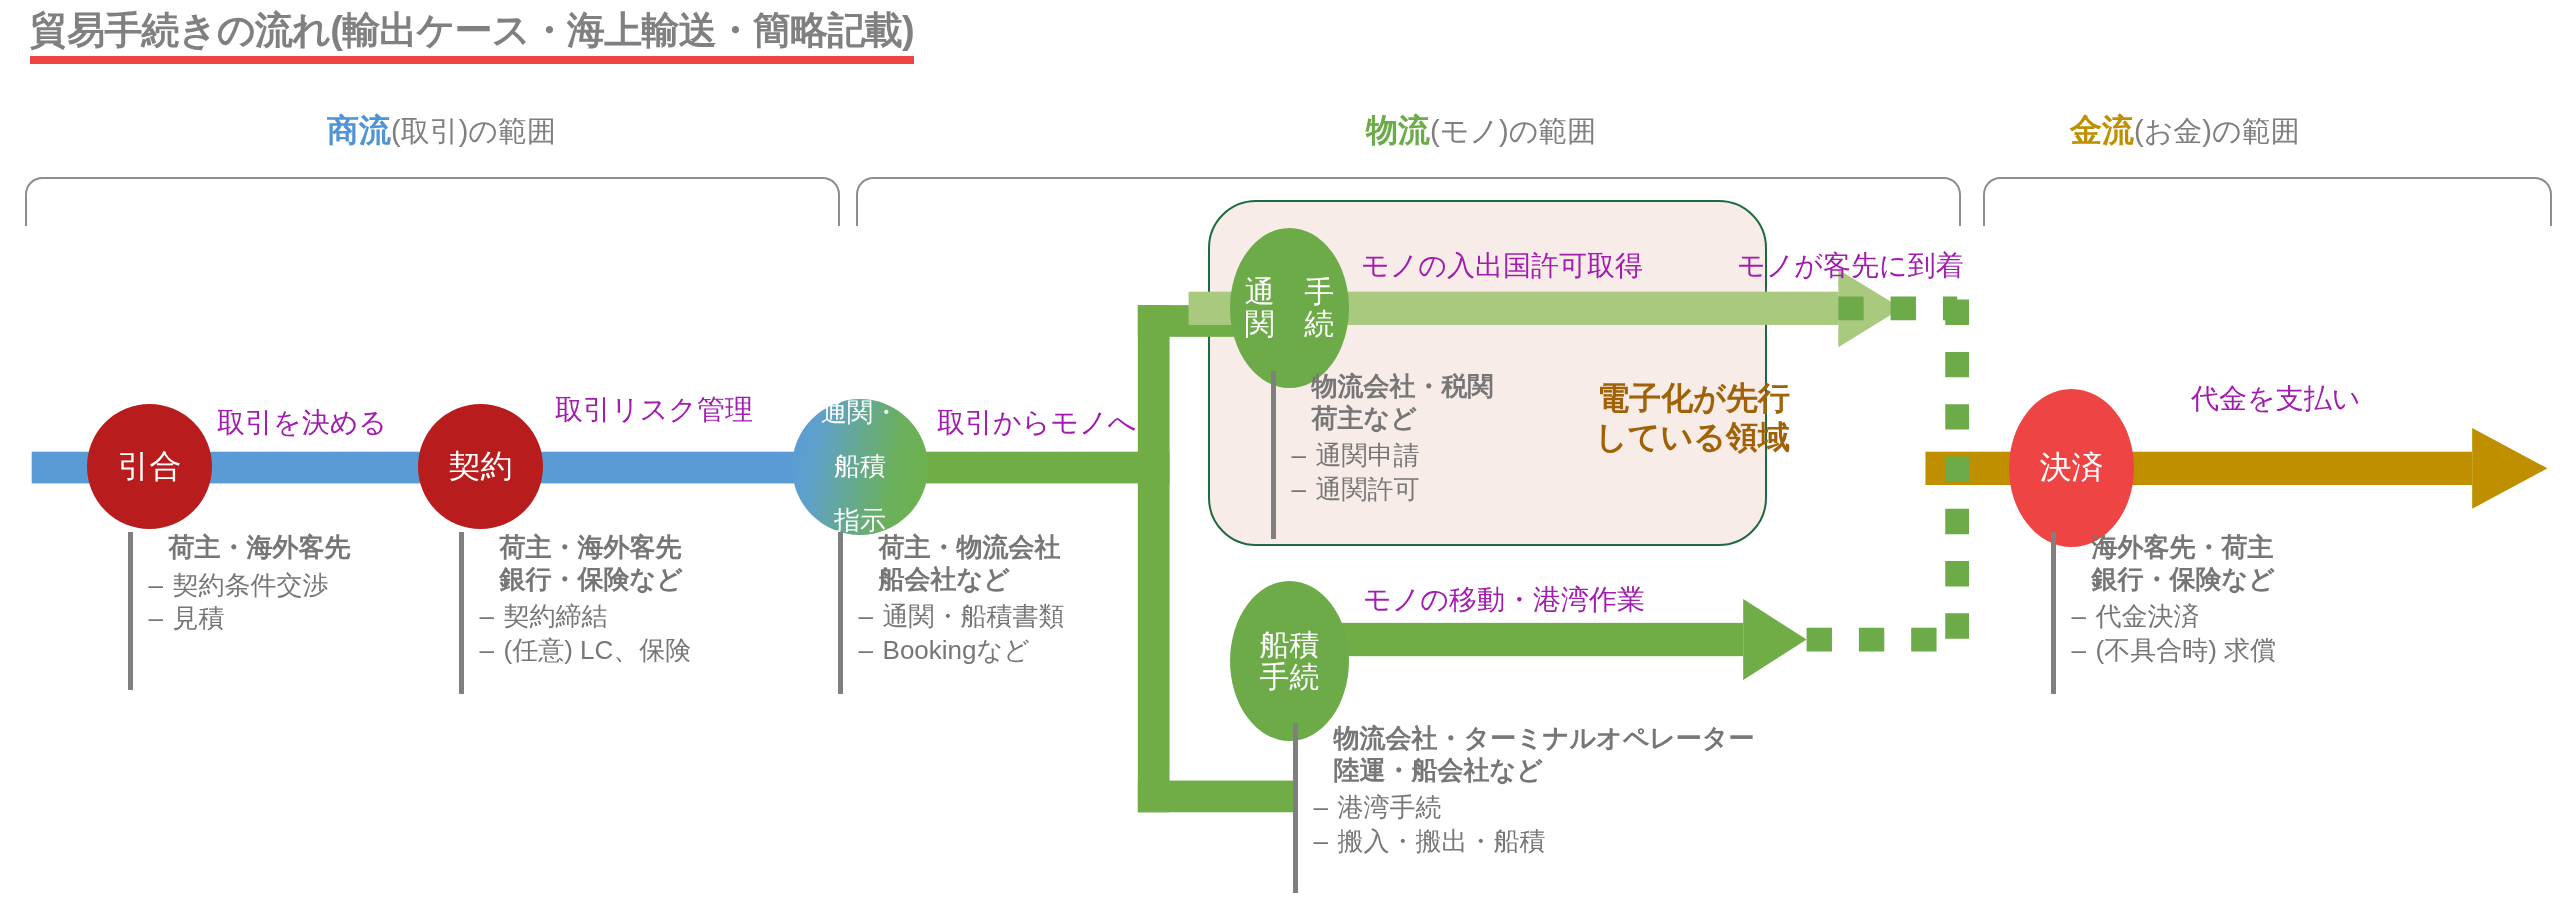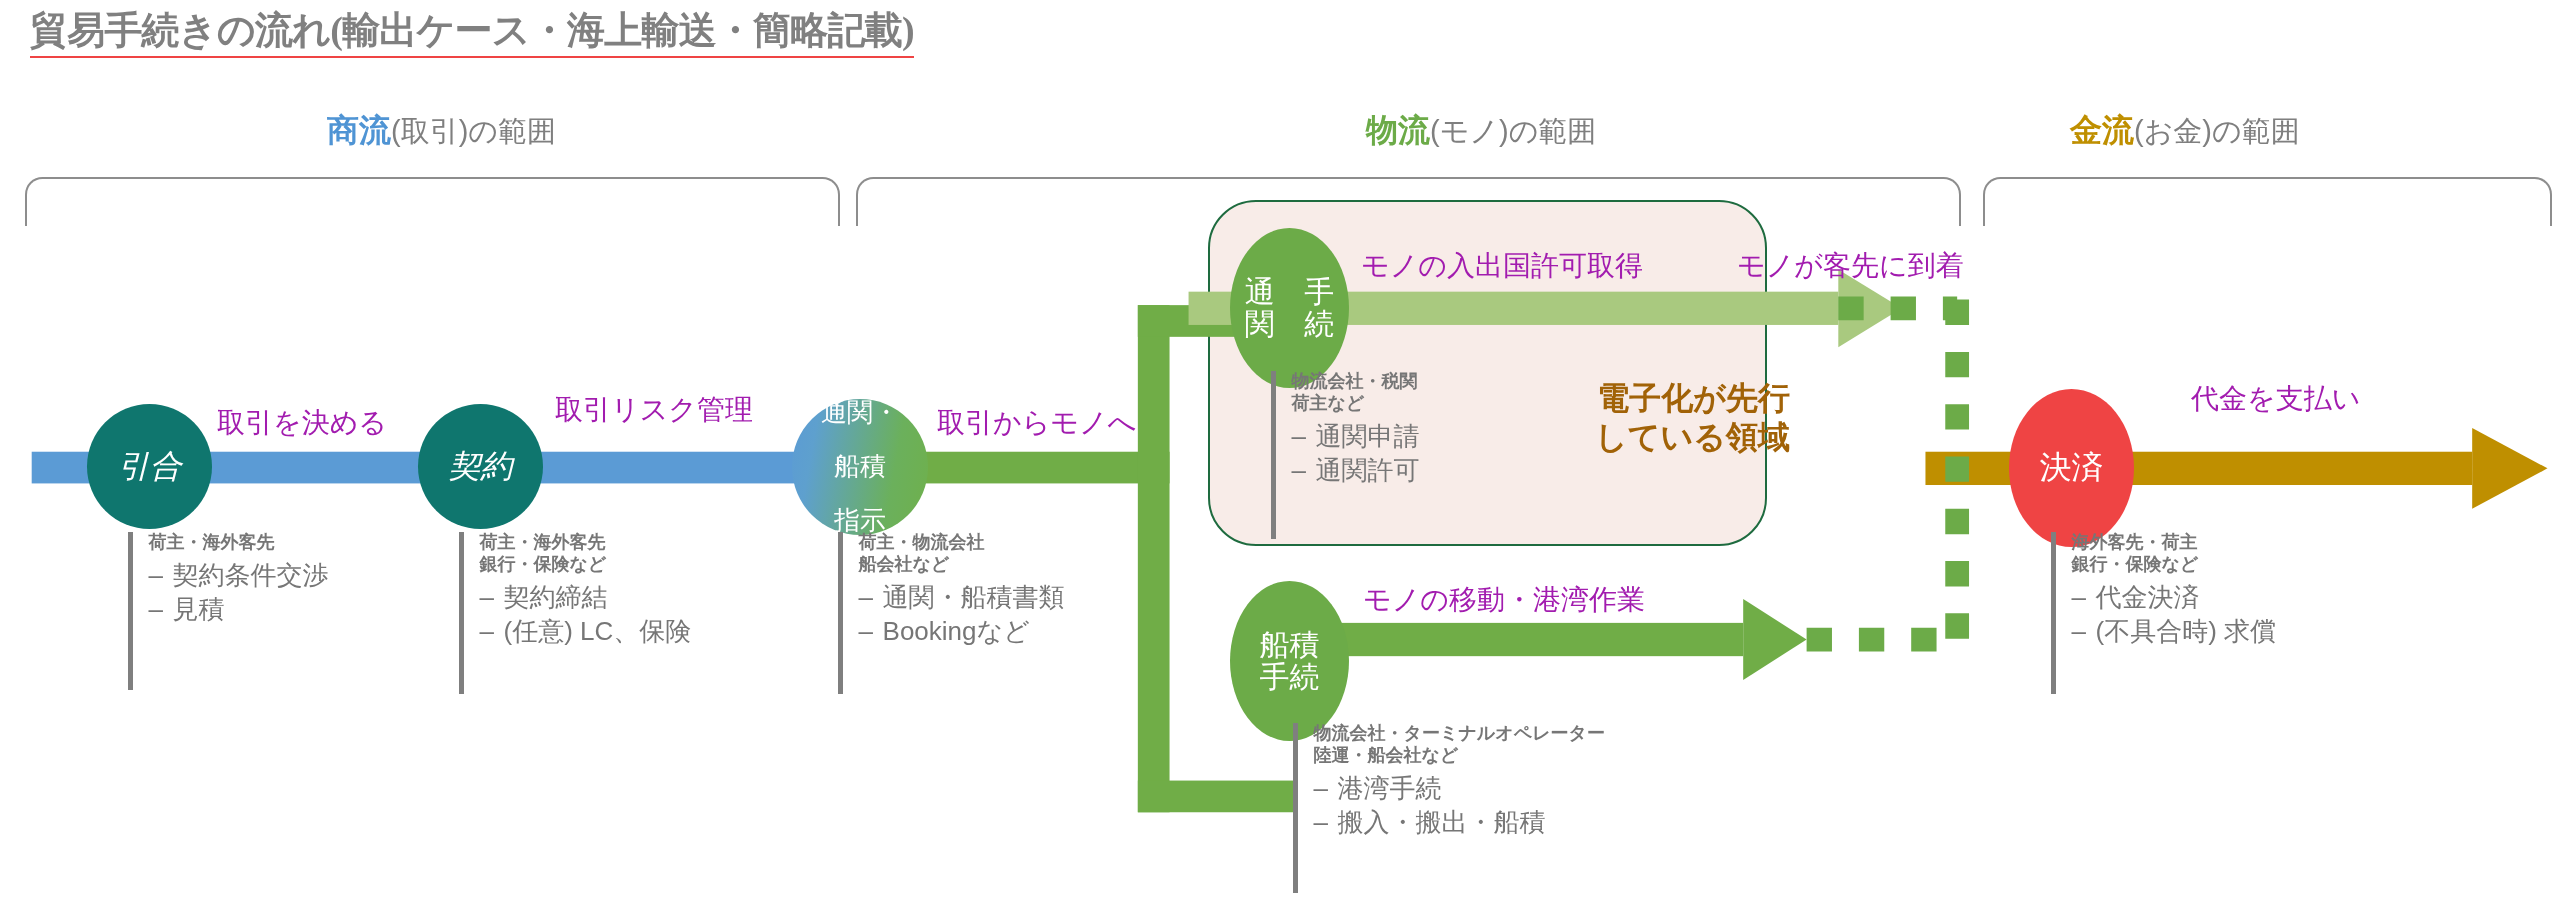--- a/index.html
+++ b/index.html
@@ -11,24 +11,23 @@
     -webkit-font-smoothing:antialiased;
   }
   .stage{position:absolute;inset:0;}
   .abs{position:absolute;}
 
   
   #page-title{
     left:30px;top:11px;
     font-size:38px;font-weight:bold;color:#808080;
     letter-spacing:-0.8px;white-space:nowrap;
-    border-bottom:2px solid #ef4444;
+    border-bottom:8px solid #ef4444;
     padding-bottom:4.8px;
     line-height:1.05;
-    font-family:Liberation Serif, serif;
   }
 
   
   .sec-head{
     font-size:32px;font-weight:bold;white-space:nowrap;
     color:#7f7f7f;line-height:1;
   }
   .sec-head .kw{font-weight:bold;}
   .sec-head .rest{font-weight:normal;color:#7f7f7f;font-size:29px;}
   .kw-blue{color:#4f94d4;}
@@ -44,39 +43,39 @@
   }
 
   
   .node{
     border-radius:50%;
     display:flex;align-items:center;justify-content:center;
     color:#ffffff;text-align:center;
     line-height:1.06;font-weight:normal;
     box-sizing:border-box;
   }
-  .node-blue{background:#0f766e;font-style:italic;}
+  .node-blue{background:#b91c1c;}
   .node-grad{background:linear-gradient(100deg,#5b9bd5 0%,#5ea0ce 18%,#6bb05c 72%,#6fb04c 100%);justify-content:space-between;}
   .node-green{background:#6cab48;}
   .node-gold{background:#ef4444;}
 
   
   .caption{
     font-size:28px;color:#a21caf;white-space:nowrap;line-height:1;
   }
 
   
   .detail{width:auto;}
   .detail .bar{
     position:absolute;left:0;top:0;width:4.8px;background:#7f7f7f;
   }
   .detail .body{padding-left:20.6px;}
   .dhead{
-    font-size:18px;font-weight:bold;color:#767676;
-    line-height:1.22;white-space:nowrap;
+    font-size:26px;font-weight:bold;color:#767676;
+    line-height:1.22;white-space:nowrap;margin-left:20px;
   }
   .dlist{margin-top:4.8px;}
   .dli{
     font-size:26px;color:#767676;line-height:1.3;white-space:nowrap;
     display:flex;gap:9.5px;
   }
   .dli .dash{color:#767676;}
 
   
   .panel{

